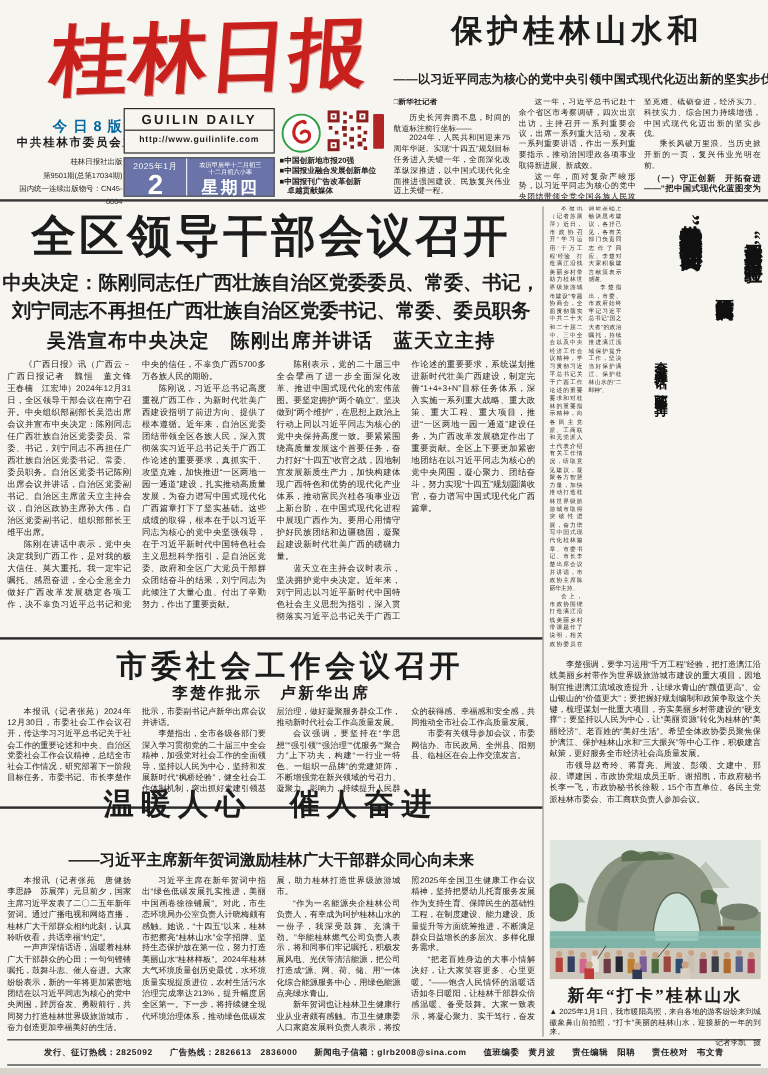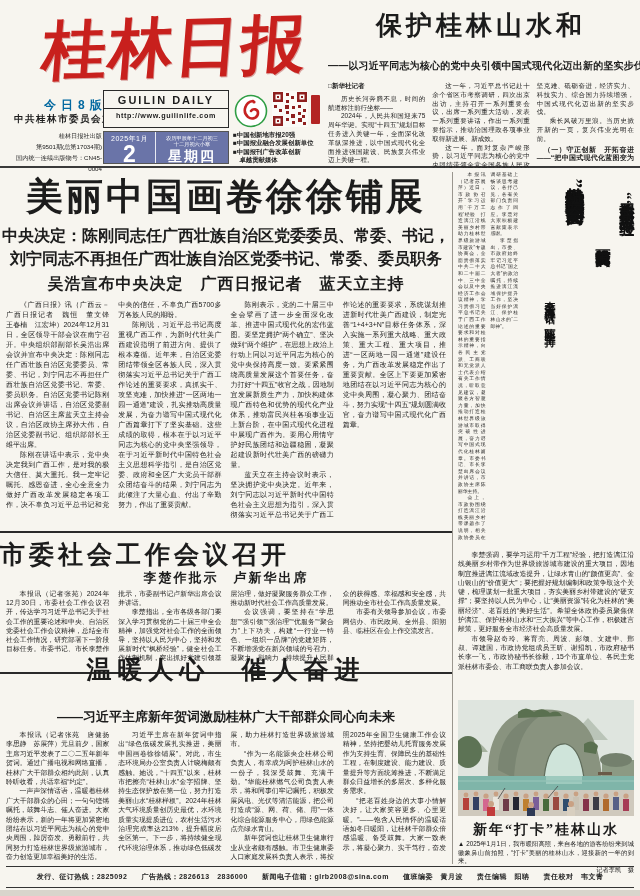--- a/index.html
+++ b/index.html
@@ -89,21 +89,21 @@
   
   .photo { left:458px; top:700px; width:176px; height:116px; }
   .photo svg { display:block; }
   .caption { left:458px; top:821px; width:176px; text-align:center;
     font-family:"Liberation Serif","DejaVu Serif",serif; font-weight:800; font-size:14px; letter-spacing:2px; }
   .photodesc { left:458px; top:840px; width:176px; font-size:6.3px; line-height:8.6px; text-align:justify; }
   .credit { display:block; text-align:right; }
 
   
   .rule2 { left:0; top:531px; width:452px; height:2px; background:#2a2a2a; }
-  .soc-head { left:0; top:538px; width:452px; text-align:left;
+  .soc-head { left:16px; top:538px; width:452px; text-align:center;
     font-family:"Liberation Serif","DejaVu Serif",serif; font-size:25px; font-weight:900; letter-spacing:4px; }
   .soc-deck { left:0; top:569px; width:452px; text-align:center; font-size:13px; font-weight:bold; letter-spacing:2px; }
   .b-cols { overflow:hidden; column-gap:9px; column-fill:auto; text-align:justify; }
   .soc-cols { left:6px; top:589px; width:440px; height:79px; column-count:4; font-size:6.8px; line-height:9.2px; }
 
   
   .rule3 { left:0; top:672px; width:452px; height:1.5px; background:#2a2a2a; }
   .gr-head { left:0; top:653px; width:452px; text-align:center;
     font-family:"Liberation Serif","DejaVu Serif",serif; font-size:25px; font-weight:900; letter-spacing:6px; }
   .gr-sub { left:0; top:708px; width:452px; text-align:center; font-size:13px; font-weight:800; }
@@ -209,24 +209,24 @@
         <p class="byline">□新华社记者</p>
         <p>历史长河奔腾不息，时间的航道标注前行坐标——</p>
         <p>2024年，人民共和国迎来75周年华诞。实现“十四五”规划目标任务进入关键一年，全面深化改革纵深推进，以中国式现代化全面推进强国建设、民族复兴伟业迈上关键一程。</p>
         <p>这一年，习近平总书记赴十余个省区市考察调研，四次出京出访，主持召开一系列重要会议，出席一系列重大活动，发表一系列重要讲话，作出一系列重要指示，推动治国理政各项事业取得新进展、新成效。</p>
         <p>这一年，面对复杂严峻形势，以习近平同志为核心的党中央团结带领全党全国各族人民攻坚克难、砥砺奋进，经济实力、科技实力、综合国力持续增强，中国式现代化迈出新的坚实步伐。</p>
         <p>乘长风破万里浪。当历史掀开新的一页，复兴伟业光明在前。</p>
         <p class="em">（一）守正创新　开拓奋进——“把中国式现代化蓝图变为现实，根本在于进一步全面深化改革”</p>
       </div>
   </div>
 
-  <div class="abs main-head">美丽中国画卷徐徐铺展</div>
+  <div class="abs main-head">全区领导干部会议召开</div>
   <div class="abs deck deck1">中央决定：陈刚同志任广西壮族自治区党委委员、常委、书记，</div>
   <div class="abs deck deck2">刘宁同志不再担任广西壮族自治区党委书记、常委、委员职务</div>
-  <div class="abs deck deck3">吴浩宣布中央决定　广西日报记者　蓝天立主持</div>
+  <div class="abs deck deck3">吴浩宣布中央决定　陈刚出席并讲话　蓝天立主持</div>
   <div class="abs main-cols">
       <p>《广西日报》讯（广西云－广西日报记者　魏恒　董文锋　王春楠　江宏坤）2024年12月31日，全区领导干部会议在南宁召开。中央组织部副部长吴浩出席会议并宣布中央决定：陈刚同志任广西壮族自治区党委委员、常委、书记，刘宁同志不再担任广西壮族自治区党委书记、常委、委员职务。自治区党委书记陈刚出席会议并讲话，自治区党委副书记、自治区主席蓝天立主持会议，自治区政协主席孙大伟，自治区党委副书记、组织部部长王维平出席。</p>
       <p>陈刚在讲话中表示，党中央决定我到广西工作，是对我的极大信任、莫大重托。我一定牢记嘱托、感恩奋进，全心全意全力做好广西改革发展稳定各项工作，决不辜负习近平总书记和党中央的信任，不辜负广西5700多万各族人民的期盼。</p>
       <p>陈刚说，习近平总书记高度重视广西工作，为新时代壮美广西建设指明了前进方向、提供了根本遵循。近年来，自治区党委团结带领全区各族人民，深入贯彻落实习近平总书记关于广西工作论述的重要要求，真抓实干、攻坚克难，加快推进“一区两地一园一通道”建设，扎实推动高质量发展，为奋力谱写中国式现代化广西篇章打下了坚实基础。这些成绩的取得，根本在于以习近平同志为核心的党中央坚强领导，在于习近平新时代中国特色社会主义思想科学指引，是自治区党委、政府和全区广大党员干部群众团结奋斗的结果，刘宁同志为此倾注了大量心血、付出了辛勤努力，作出了重要贡献。</p>
       <p>陈刚表示，党的二十届三中全会擘画了进一步全面深化改革、推进中国式现代化的宏伟蓝图。要坚定拥护“两个确立”、坚决做到“两个维护”，在思想上政治上行动上同以习近平同志为核心的党中央保持高度一致。要紧紧围绕高质量发展这个首要任务，奋力打好“十四五”收官之战，因地制宜发展新质生产力，加快构建体现广西特色和优势的现代化产业体系，推动富民兴桂各项事业迈上新台阶，在中国式现代化进程中展现广西作为。要用心用情守护好民族团结和边疆稳固，凝聚起建设新时代壮美广西的磅礴力量。</p>
       <p>蓝天立在主持会议时表示，坚决拥护党中央决定。近年来，刘宁同志以习近平新时代中国特色社会主义思想为指引，深入贯彻落实习近平总书记关于广西工作论述的重要要求，系统谋划推进新时代壮美广西建设，制定完善“1+4+3+N”目标任务体系，深入实施一系列重大战略、重大政策、重大工程、重大项目，推进“一区两地一园一通道”建设任务，为广西改革发展稳定作出了重要贡献。全区上下要更加紧密地团结在以习近平同志为核心的党中央周围，凝心聚力、团结奋斗，努力实现“十四五”规划圆满收官，奋力谱写中国式现代化广西篇章。</p>
     </div>
 
   <div class="abs vdiv"></div>
   <div class="abs strip">

